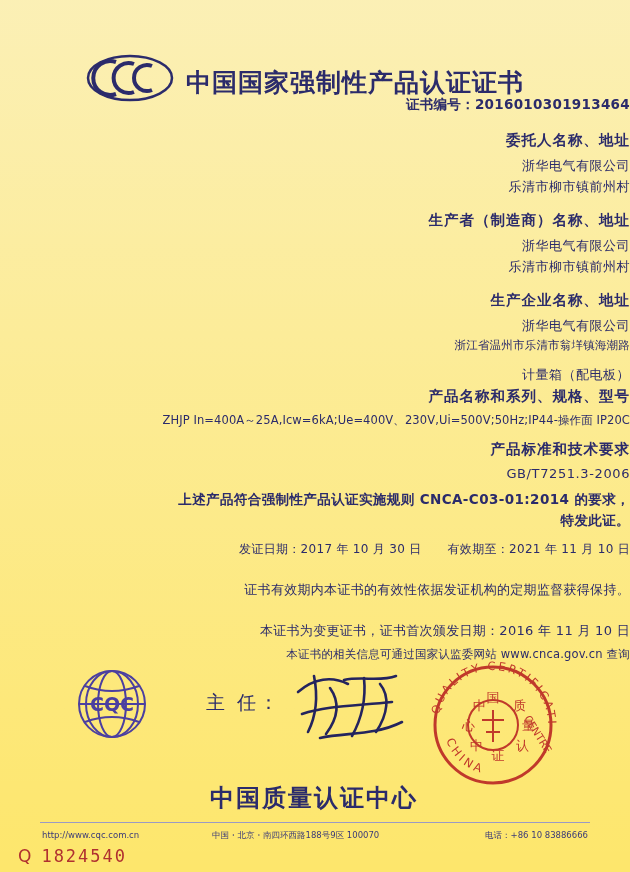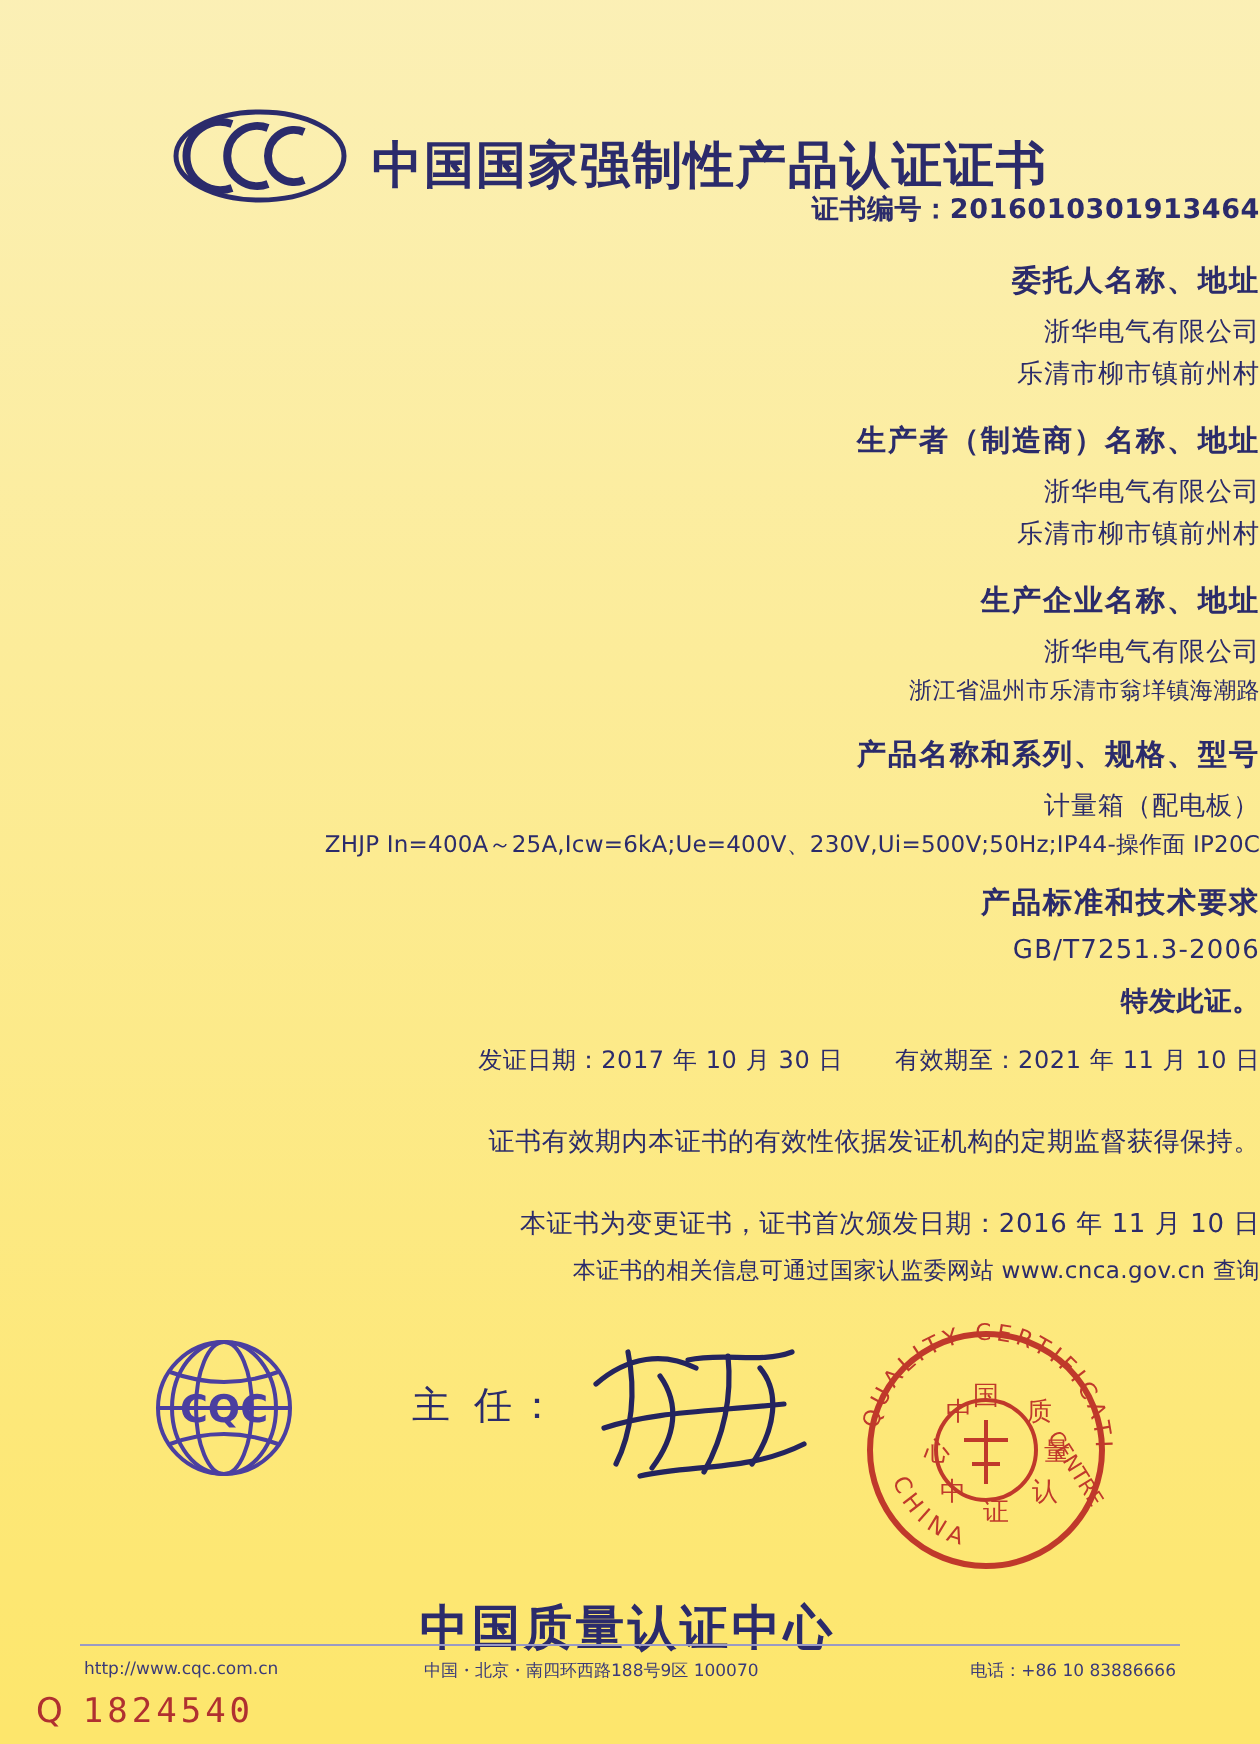--- a/index.html
+++ b/index.html
@@ -162,21 +162,21 @@
     position: absolute;
     left: 418px;
     top: 2px;
     width: 150px;
     height: 150px;
   }
 
   
   .center-name {
     position: absolute;
-    top: 798px;
+    top: 782px;
     left: 0;
     width: 628px;
     text-align: center;
     font-size: 24px;
     font-weight: bold;
     letter-spacing: 2px;
     color: #2b2b6b;
   }
 
   
@@ -256,29 +256,30 @@
     <div class="row section-head">生产者（制造商）名称、地址</div>
     <div class="row section-line">浙华电气有限公司</div>
     <div class="row section-line">乐清市柳市镇前州村</div>
     <div class="spacer-10"></div>
 
     <div class="row section-head">生产企业名称、地址</div>
     <div class="row section-line">浙华电气有限公司</div>
     <div class="row section-line small">浙江省温州市乐清市翁垟镇海潮路</div>
     <div class="spacer-10"></div>
 
+    <div class="row section-line">计量箱（配电板）</div>
     <div class="row section-head">产品名称和系列、规格、型号</div>
-    <div class="row section-line">计量箱（配电板）</div>
     <div class="row spec-line">ZHJP In=400A～25A,Icw=6kA;Ue=400V、230V,Ui=500V;50Hz;IP44-操作面 IP20C</div>
     <div class="spacer-6"></div>
 
     <div class="row section-head">产品标准和技术要求</div>
     <div class="row std-line">GB/T7251.3-2006</div>
 
     <div class="row statement">
+      <span>上述产品符合强制性产品认证实施规则 CNCA-C03-01:2014 的要求，</span>
       <span class="second">特发此证。</span>
     </div>
 
     <div class="row dates">
       <span>发证日期：</span><span>2017 年 10 月 30 日</span><span class="gap"></span><span>有效期至：</span><span>2021 年 11 月 10 日</span>
     </div>
 
     <div class="row note">证书有效期内本证书的有效性依据发证机构的定期监督获得保持。</div>
     <div class="row note">本证书为变更证书，证书首次颁发日期：2016 年 11 月 10 日</div>
     <div class="row note tiny">本证书的相关信息可通过国家认监委网站 www.cnca.gov.cn 查询</div>

